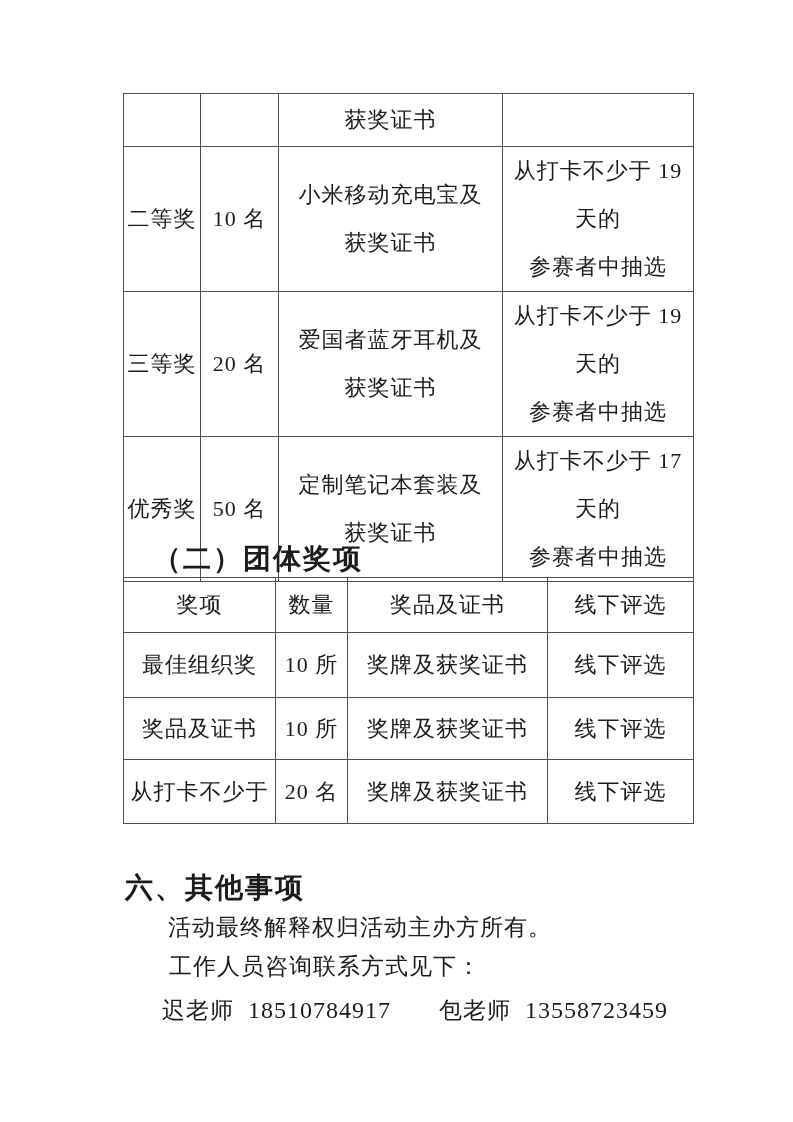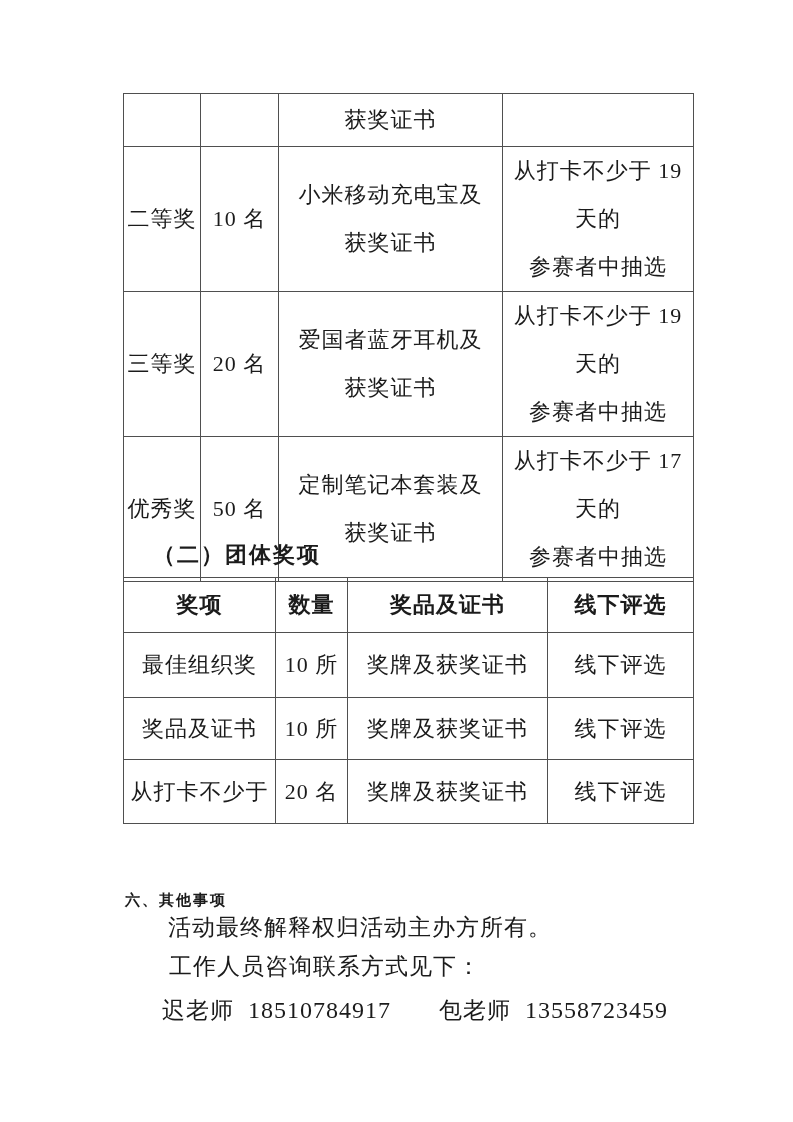--- a/index.html
+++ b/index.html
@@ -30,41 +30,40 @@
   }
   .tbl-individual { left: 123px; top: 93px; }
   .tbl-individual td { line-height: 48px; }
   .tbl-individual tr.r0 { height: 53px; }
   .tbl-individual tr.r1 { height: 116px; }
   .tbl-individual tr.r2 { height: 116px; }
   .tbl-individual tr.r3 { height: 113px; }
 
   .tbl-group { left: 123px; top: 577px; }
   .tbl-group td { line-height: 26px; }
-  .tbl-group tr.hr { height: 55px; font-weight: bold; }
+  .tbl-group tr.hr { height: 55px; }
   .tbl-group tr.gr1 { height: 65px; margin-top: 13px; }
   .tbl-group tr.gr2 { height: 62px; }
   .tbl-group tr.gr3 { height: 64px; }
 
   .group-heading {
     position: absolute;
     left: 153px;
     top: 540px;
-    font-size: 22px;
+    font-size: 28px;
     font-weight: 600;
     letter-spacing: 2px;
   }
   .other-heading {
     position: absolute;
     left: 125px;
     top: 869px;
-    font-size: 15px;
+    font-size: 28px;
     font-weight: 700;
     letter-spacing: 2px;
-    margin-top: 22px;
   }
   .body-line {
     position: absolute;
     font-size: 23px;
     font-weight: 500;
     letter-spacing: 1px;
   }
   .line-disclaimer { left: 168px; top: 912px; }
   .line-contact-intro { left: 169px; top: 951px; }
   .contacts {

